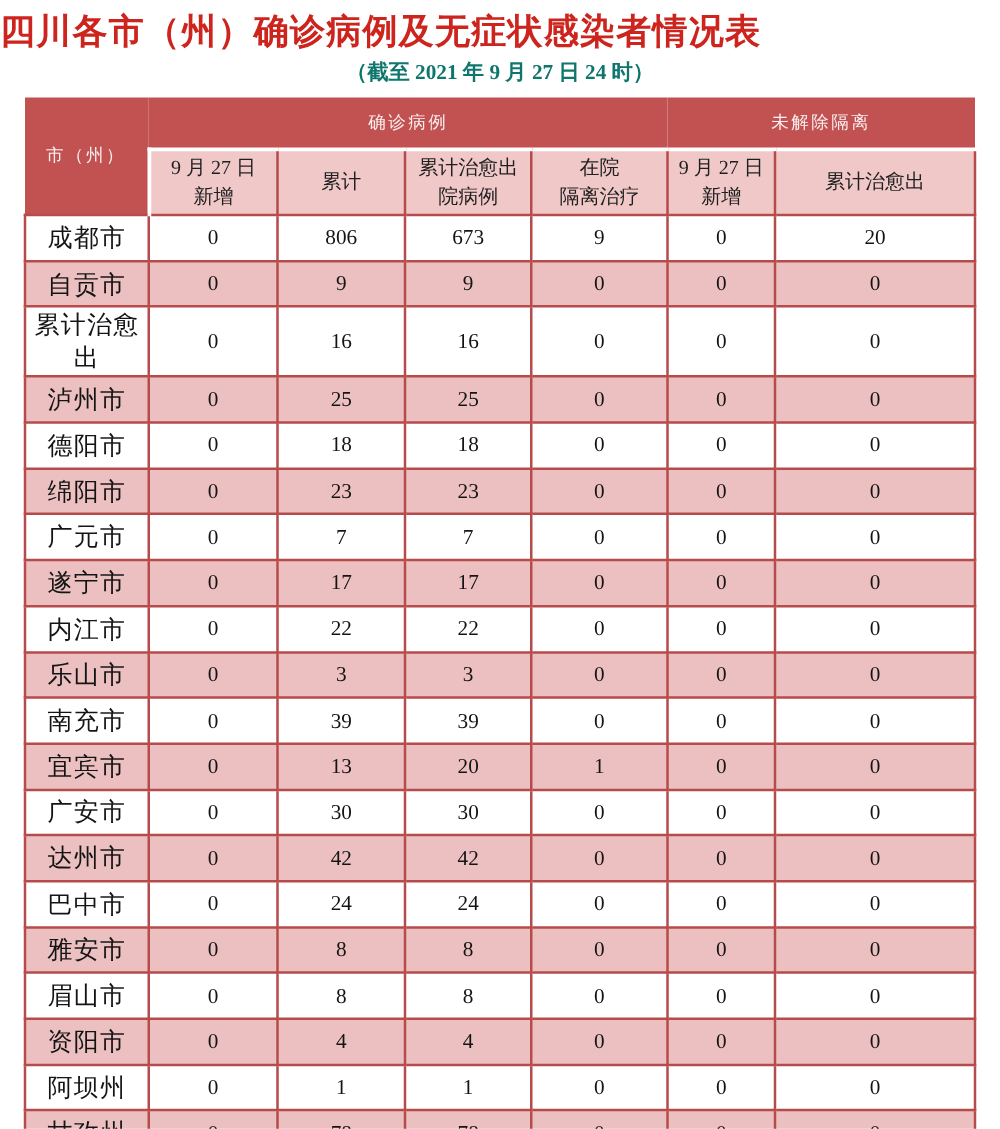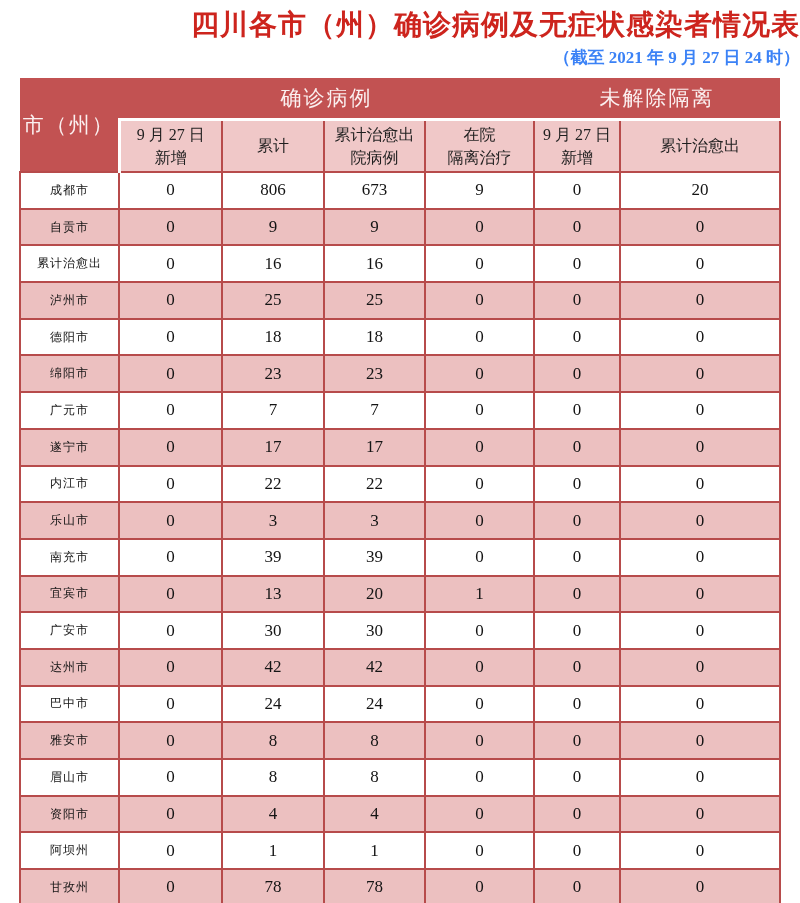--- a/index.html
+++ b/index.html
@@ -6,51 +6,51 @@
     margin: 0;
     padding: 0;
     width: 800px;
     height: 903px;
     background: #ffffff;
     overflow: hidden;
     font-family: "Liberation Serif", "DejaVu Serif", serif;
   }
   .page-title {
     margin: 6px 0 2px 0;
-    text-align: right;
+    text-align: left;
     font-family: "Liberation Sans", "DejaVu Sans", sans-serif;
     font-weight: 700;
     font-size: 28px;
     letter-spacing: 1px;
     color: #cd241d;
   }
   .page-subtitle {
-    text-align: right;
+    text-align: center;
     font-size: 17px;
     font-weight: 700;
-    color: #3b82f6;
+    color: #0f766e;
     margin: 0 0 9px 0;
   }
   table.cases {
     width: 760px;
     margin: 0 auto;
     border-collapse: collapse;
     table-layout: fixed;
   }
   table.cases th, table.cases td {
     font-weight: normal;
     text-align: center;
     vertical-align: middle;
     padding: 0;
   }
   
   th.corner, th.group {
     background: #c25252;
     color: #fbf0f0;
-    font-size: 21px;
+    font-size: 14px;
     letter-spacing: 2px;
     border: none;
   }
   th.group { height: 40px; }
   
   tr.subhead th {
     background: #f0c8c8;
     color: #1f1f1f;
     font-size: 16px;
     line-height: 1.45;
@@ -61,21 +61,21 @@
   tr.subhead th:first-child { border-left: 3px solid #ffffff; }
   tr.subhead .line { display: block; }
   
   tbody th, tbody td {
     border: 2px solid #b74b4b;
     height: 34.7px;
     font-size: 17px;
     color: #141414;
     background: #ffffff;
   }
-  tbody th { font-size: 12px; letter-spacing: 1px; }
+  tbody th { font-size: 20px; letter-spacing: 1px; }
   tbody tr:nth-child(even) th,
   tbody tr:nth-child(even) td { background: #ecc0c0; }
 </style>
 </head>
 <body>
 
 <div>
   <h1 class="page-title">四川各市（州）确诊病例及无症状感染者情况表</h1>
   <div class="page-subtitle">（截至 2021 年 9 月 27 日 24 时）</div>
 

